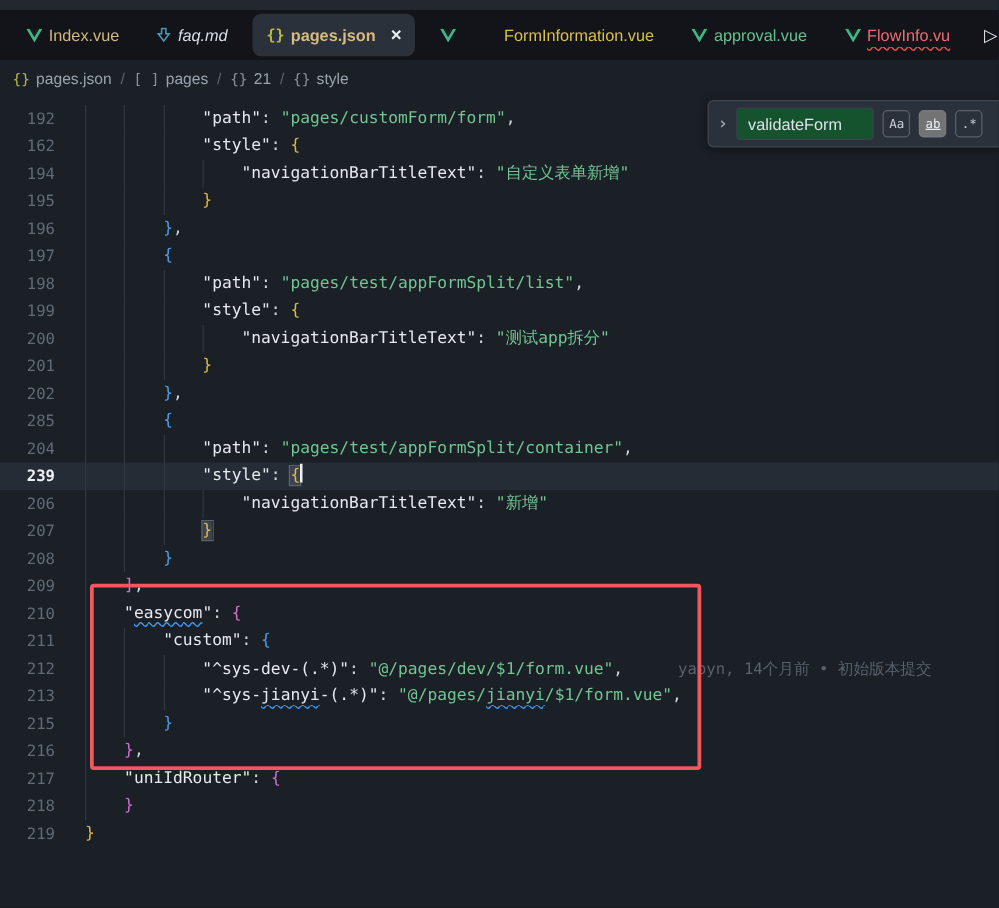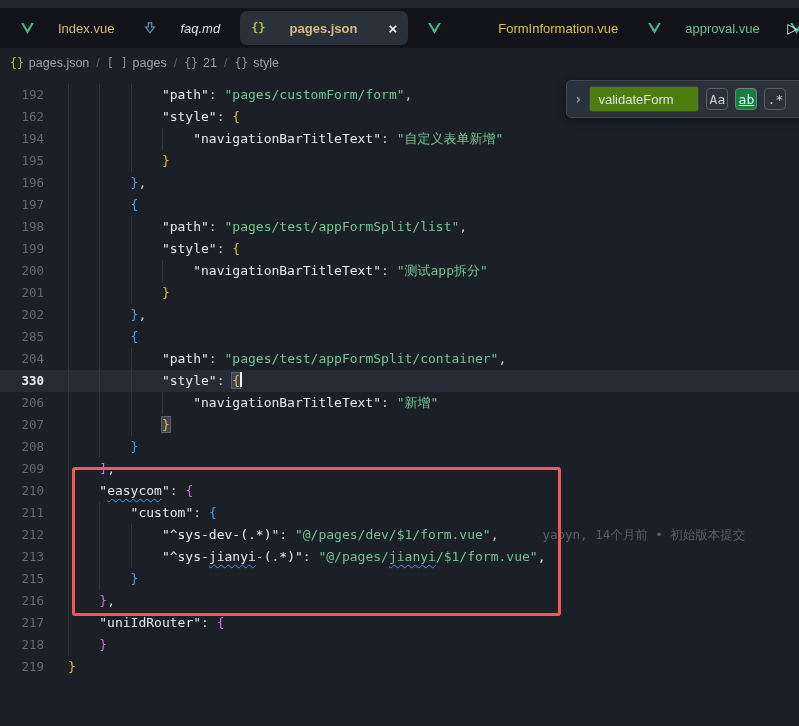--- a/index.html
+++ b/index.html
@@ -15,21 +15,21 @@
   
   .title-strip { height:8px; background:#23272e; }
 
   
   .tabbar {
     height:40px; background:#121419;
     display:flex; align-items:center;
     padding-left:6px; position:relative;
   }
   .tab {
-    display:flex; align-items:center; gap:24px;
+    display:flex; align-items:center; gap:5px;
     padding:0 15px; height:40px;
     font-size:13px; cursor:pointer; flex:none;
     color:#c5ccd4; white-space:nowrap;
   }
   .tab.active {
     background:#2b313a; height:34px; border-radius:7px;
     margin:0 5px; padding:0 11px; font-weight:bold;
   }
   .tab .tab-label.italic { font-style:italic; }
   .tab .tab-label.err-squiggle {
@@ -100,33 +100,33 @@
 
   
   .find {
     position:absolute; top:2px; left:566px; width:252px; height:38px;
     background:#2b313a; border:1px solid #3f4650; border-radius:5px;
     display:flex; align-items:center; gap:7px; padding:0 7px;
     box-shadow:0 2px 8px rgba(0,0,0,.4);
   }
   .find-chevron { color:#9aa3ad; font-size:14px; font-weight:bold; cursor:pointer; }
   .find-input {
-    width:110px; height:26px; background:#4d7c0f;
+    width:110px; height:26px; background:#14532d;
     border:1px solid #3a414b; border-radius:3px;
     color:#dde3e9; font-size:13px; padding:0 8px;
     font-family:"Liberation Sans","DejaVu Sans",sans-serif; outline:none;
   }
   .fbtn {
     width:22px; height:22px; flex:none;
     border:1px solid #59606a; border-radius:4px;
-    color:#c8cfd6; font-size:13px;
+    color:#c8cfd6; font-size:10px;
     display:flex; align-items:center; justify-content:center; cursor:pointer;
     background:transparent;
   }
-  .fbtn.active { background:#15803d; border-color:#737b86; color:#e9eef3;text-align:right; }
+  .fbtn.active { background:#737373; border-color:#737b86; color:#e9eef3;text-align:right; }
   .fbtn .ul { text-decoration:underline; }
 </style>
 </head>
 <body>
 
 <div id="app">
   <div class="title-strip"></div>
 
   <div class="tabbar">
 
@@ -213,21 +213,21 @@
         <div class="row"><span class="ln">195</span><span class="codeline"><span class="ig"></span><span class="ig"></span><span class="ig"></span><span class="by">}</span></span></div>
         <div class="row"><span class="ln">196</span><span class="codeline"><span class="ig"></span><span class="ig"></span><span class="bb">}</span><span class="p">,</span></span></div>
         <div class="row"><span class="ln">197</span><span class="codeline"><span class="ig"></span><span class="ig"></span><span class="bb">{</span></span></div>
         <div class="row"><span class="ln">198</span><span class="codeline"><span class="ig"></span><span class="ig"></span><span class="ig"></span><span class="k">"path"</span><span class="p">: </span><span class="s">"pages/test/appFormSplit/list"</span><span class="p">,</span></span></div>
         <div class="row"><span class="ln">199</span><span class="codeline"><span class="ig"></span><span class="ig"></span><span class="ig"></span><span class="k">"style"</span><span class="p">: </span><span class="by">{</span></span></div>
         <div class="row"><span class="ln">200</span><span class="codeline"><span class="ig"></span><span class="ig"></span><span class="ig"></span><span class="ig"></span><span class="k">"navigationBarTitleText"</span><span class="p">: </span><span class="s">"测试app拆分"</span></span></div>
         <div class="row"><span class="ln">201</span><span class="codeline"><span class="ig"></span><span class="ig"></span><span class="ig"></span><span class="by">}</span></span></div>
         <div class="row"><span class="ln">202</span><span class="codeline"><span class="ig"></span><span class="ig"></span><span class="bb">}</span><span class="p">,</span></span></div>
         <div class="row"><span class="ln">285</span><span class="codeline"><span class="ig"></span><span class="ig"></span><span class="bb">{</span></span></div>
         <div class="row"><span class="ln">204</span><span class="codeline"><span class="ig"></span><span class="ig"></span><span class="ig"></span><span class="k">"path"</span><span class="p">: </span><span class="s">"pages/test/appFormSplit/container"</span><span class="p">,</span></span></div>
-        <div class="row cur"><span class="ln">330</span><span class="codeline"><span class="ig"></span><span class="ig"></span><span class="ig"></span><span class="k">"style"</span><span class="p">: </span><span class="by bmk">{</span><span class="caret"></span></span></div>
+        <div class="row cur"><span class="ln">239</span><span class="codeline"><span class="ig"></span><span class="ig"></span><span class="ig"></span><span class="k">"style"</span><span class="p">: </span><span class="by bmk">{</span><span class="caret"></span></span></div>
         <div class="row"><span class="ln">206</span><span class="codeline"><span class="ig"></span><span class="ig"></span><span class="ig"></span><span class="ig"></span><span class="k">"navigationBarTitleText"</span><span class="p">: </span><span class="s">"新增"</span></span></div>
         <div class="row"><span class="ln">207</span><span class="codeline"><span class="ig"></span><span class="ig"></span><span class="ig"></span><span class="by bmk">}</span></span></div>
         <div class="row"><span class="ln">208</span><span class="codeline"><span class="ig"></span><span class="ig"></span><span class="bb">}</span></span></div>
         <div class="row"><span class="ln">209</span><span class="codeline"><span class="ig"></span><span class="bm">]</span><span class="p">,</span></span></div>
         <div class="row"><span class="ln">210</span><span class="codeline"><span class="ig"></span><span class="k">"</span><span class="k sqb">easycom</span><span class="k">"</span><span class="p">: </span><span class="bm">{</span></span></div>
         <div class="row"><span class="ln">211</span><span class="codeline"><span class="ig"></span><span class="ig"></span><span class="k">"custom"</span><span class="p">: </span><span class="bb">{</span></span></div>
         <div class="row"><span class="ln">212</span><span class="codeline"><span class="ig"></span><span class="ig"></span><span class="ig"></span><span class="k">"^sys-dev-(.*)"</span><span class="p">: </span><span class="s">"@/pages/dev/$1/form.vue"</span><span class="p">,</span><span class="blame">yaoyn, 14个月前 • 初始版本提交</span></span></div>
         <div class="row"><span class="ln">213</span><span class="codeline"><span class="ig"></span><span class="ig"></span><span class="ig"></span><span class="k">"^sys-</span><span class="k sqb">jianyi</span><span class="k">-(.*)"</span><span class="p">: </span><span class="s">"@/pages/</span><span class="s sqb">jianyi</span><span class="s">/$1/form.vue"</span><span class="p">,</span></span></div>
         <div class="row"><span class="ln">215</span><span class="codeline"><span class="ig"></span><span class="ig"></span><span class="bb">}</span></span></div>
         <div class="row"><span class="ln">216</span><span class="codeline"><span class="ig"></span><span class="bm">}</span><span class="p">,</span></span></div>

